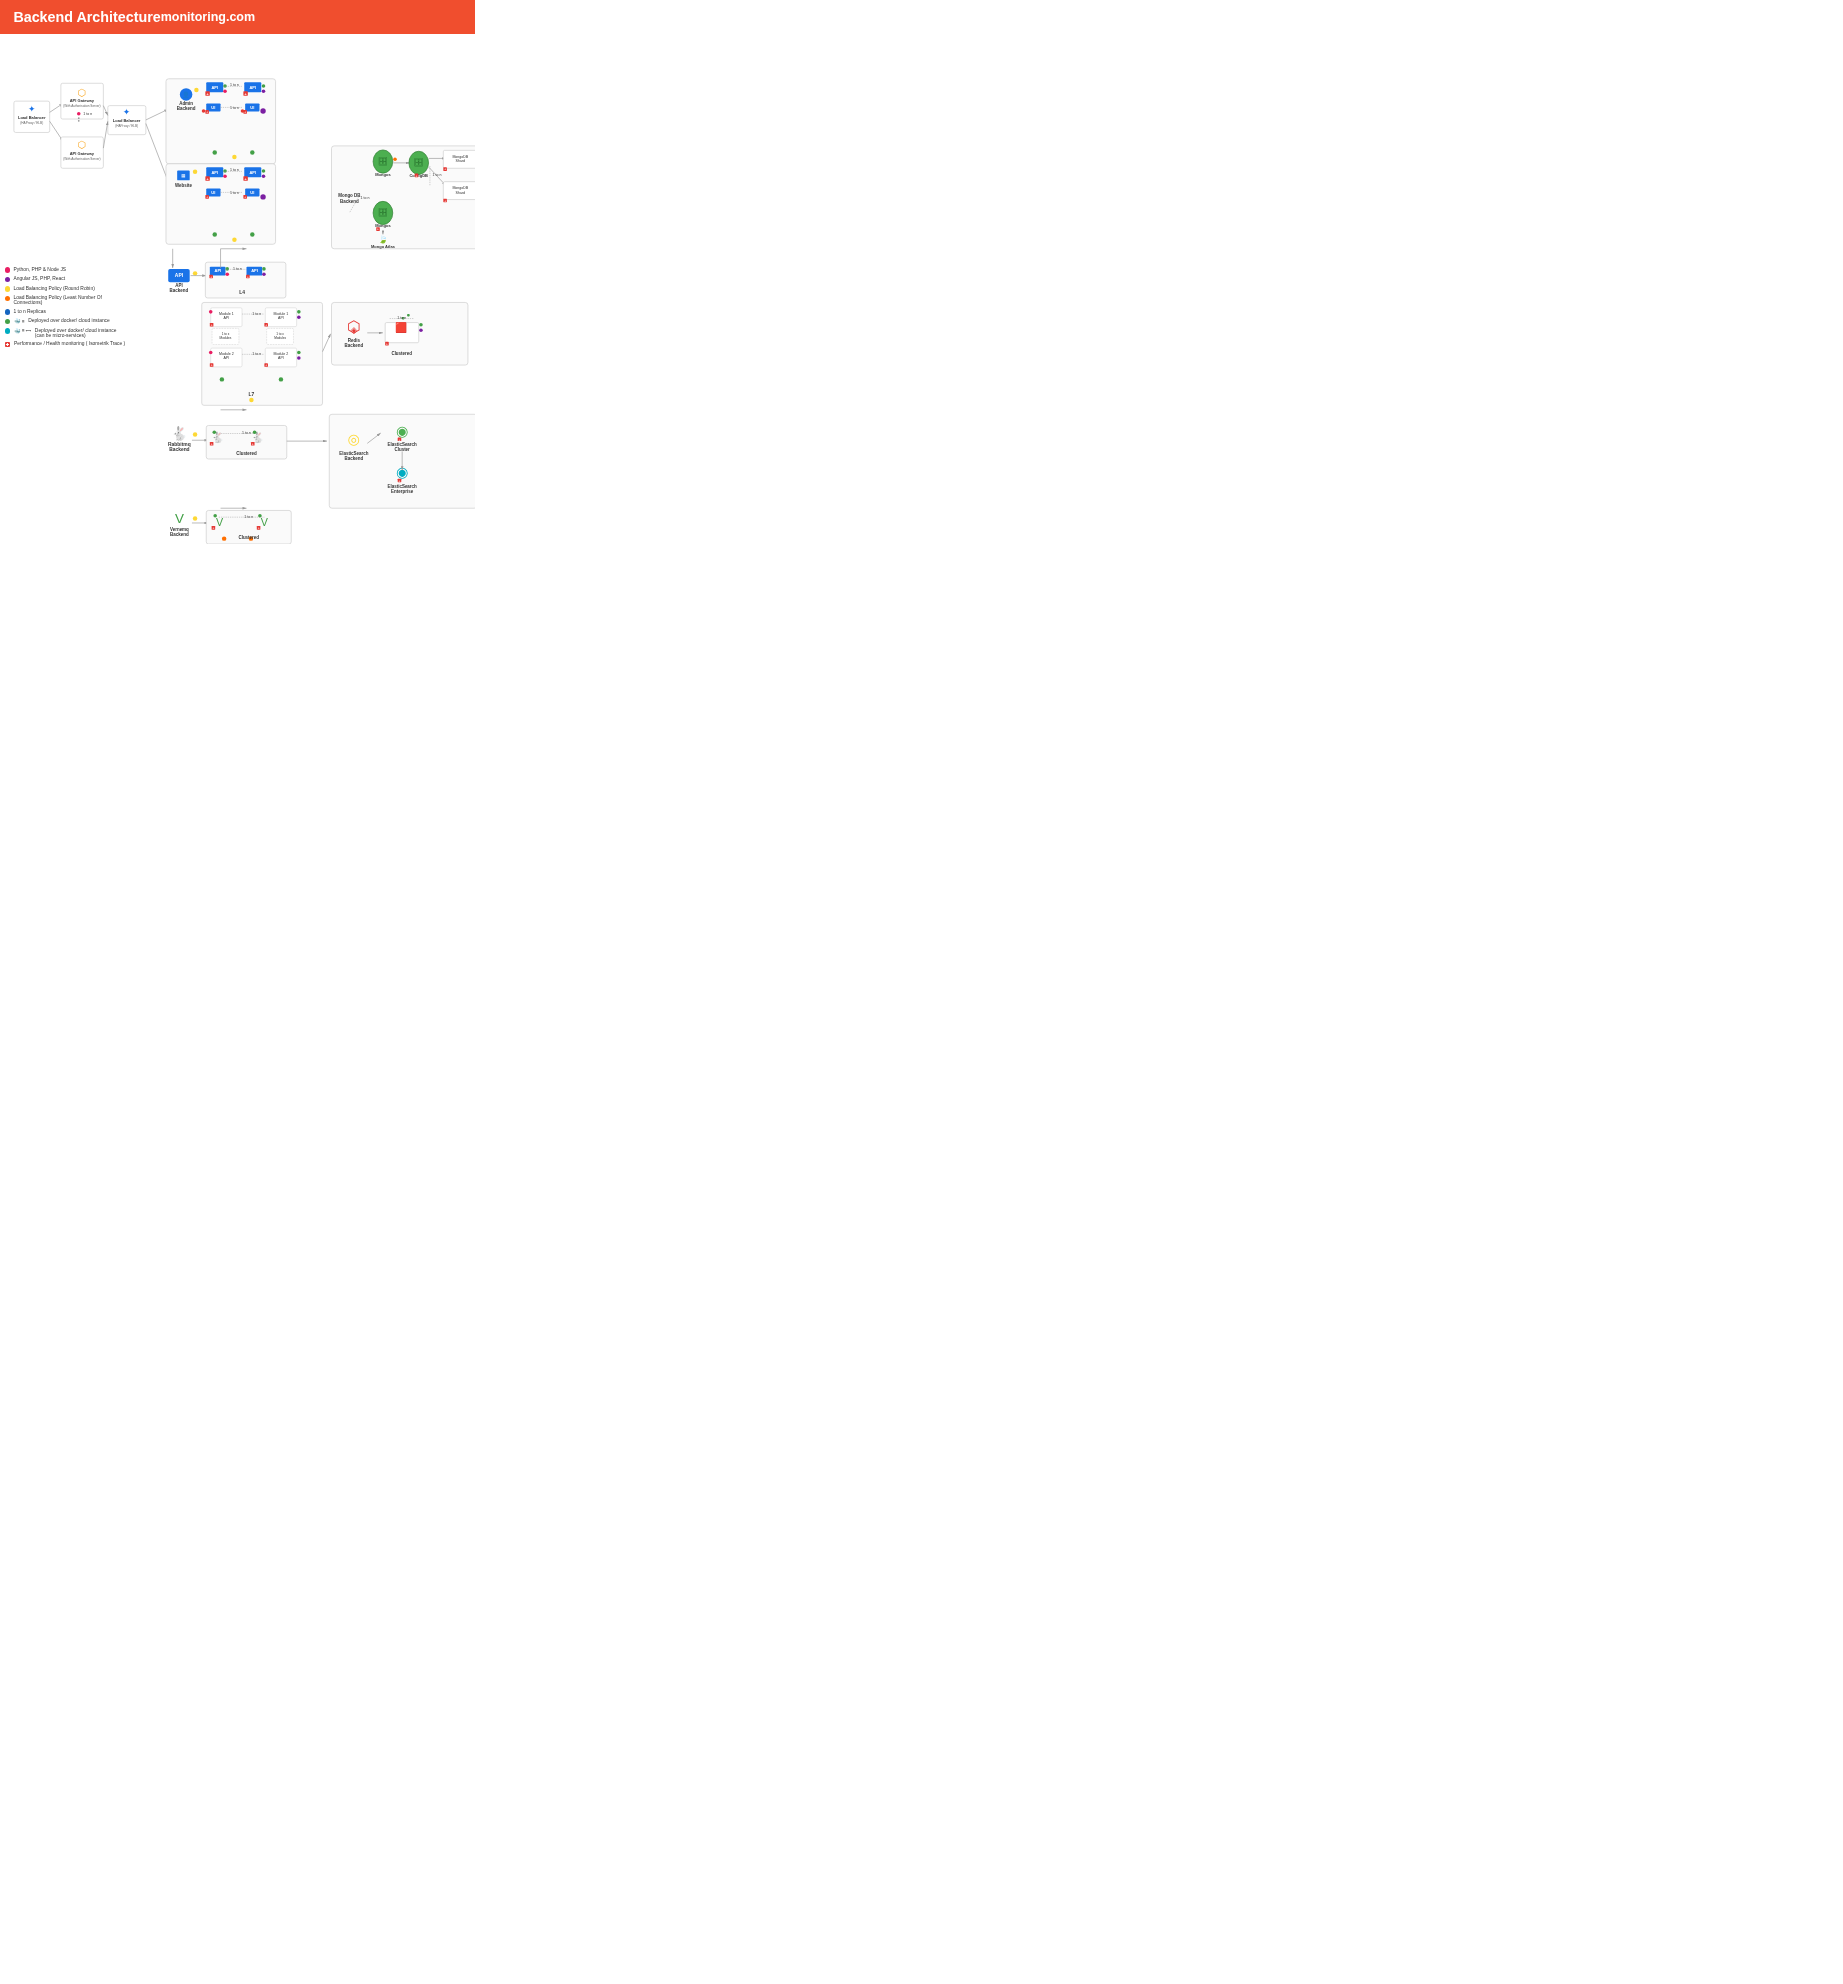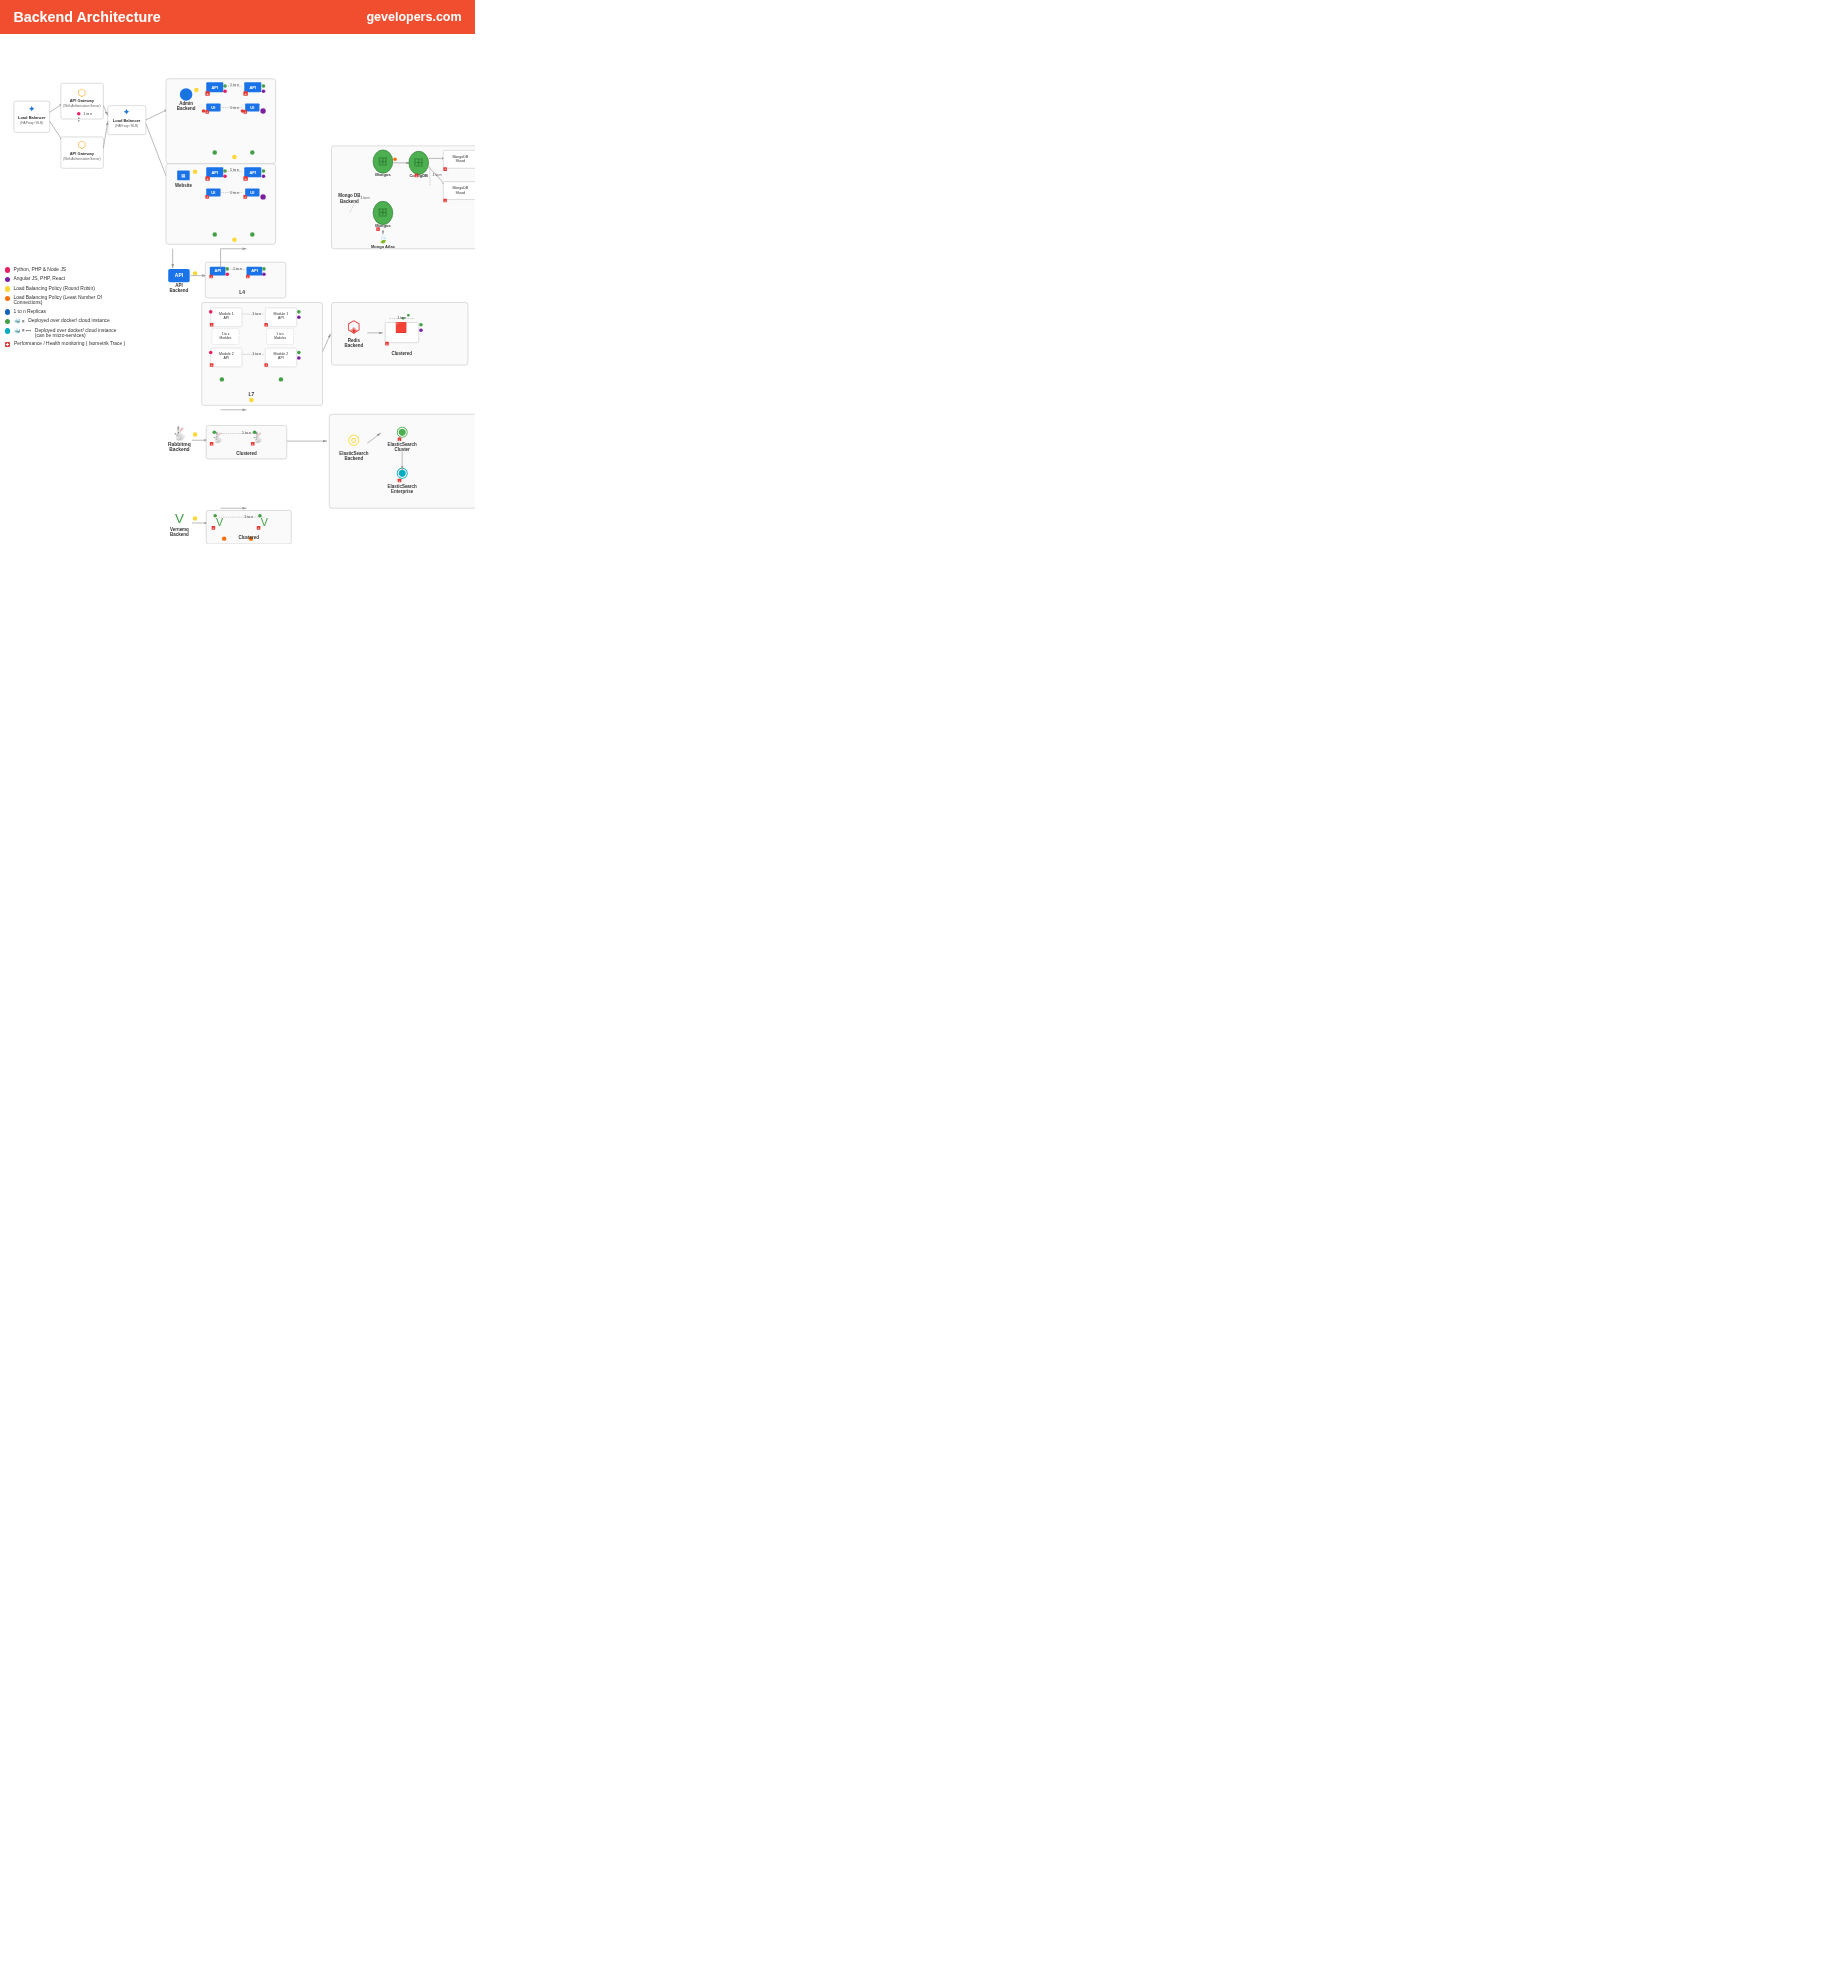--- a/index.html
+++ b/index.html
@@ -2,21 +2,20 @@
 <html style="font-size:7.2px"><head>
   <meta charset="utf-8">
   <style>
     * { box-sizing: border-box; margin: 0; padding: 0; }
     body { background: #fff; font-family: Arial, sans-serif; width: 475px; }
 
     .header {
       background: #f04e2e;
       padding: 9px 13.4px;
       display: flex;
-      justify-content: space-between;
       align-items: center;
     }
     .header-title {
       color: #fff;
       font-size: 14.3px;
       font-weight: bold;
     }
     .header-site {
       color: #fff;
       font-size: 12.5px;
@@ -62,21 +61,21 @@
     
     .diagram-svg {
       width: 100%;
     }
   </style>
 </head>
 <body>
 
 <div class="header">
   <span class="header-title">Backend Architecture</span>
-  <span class="header-site">gevelopers.com</span>
+  <span class="header-site">monitoring.com</span>
 </div>
 
 <div class="main-content">
 
   
   <div class="legend">
     <div class="legend-item">
       <div class="legend-dot" style="background:#e91e63;"></div>
       <span>Python, PHP &amp; Node JS</span>
     </div>

